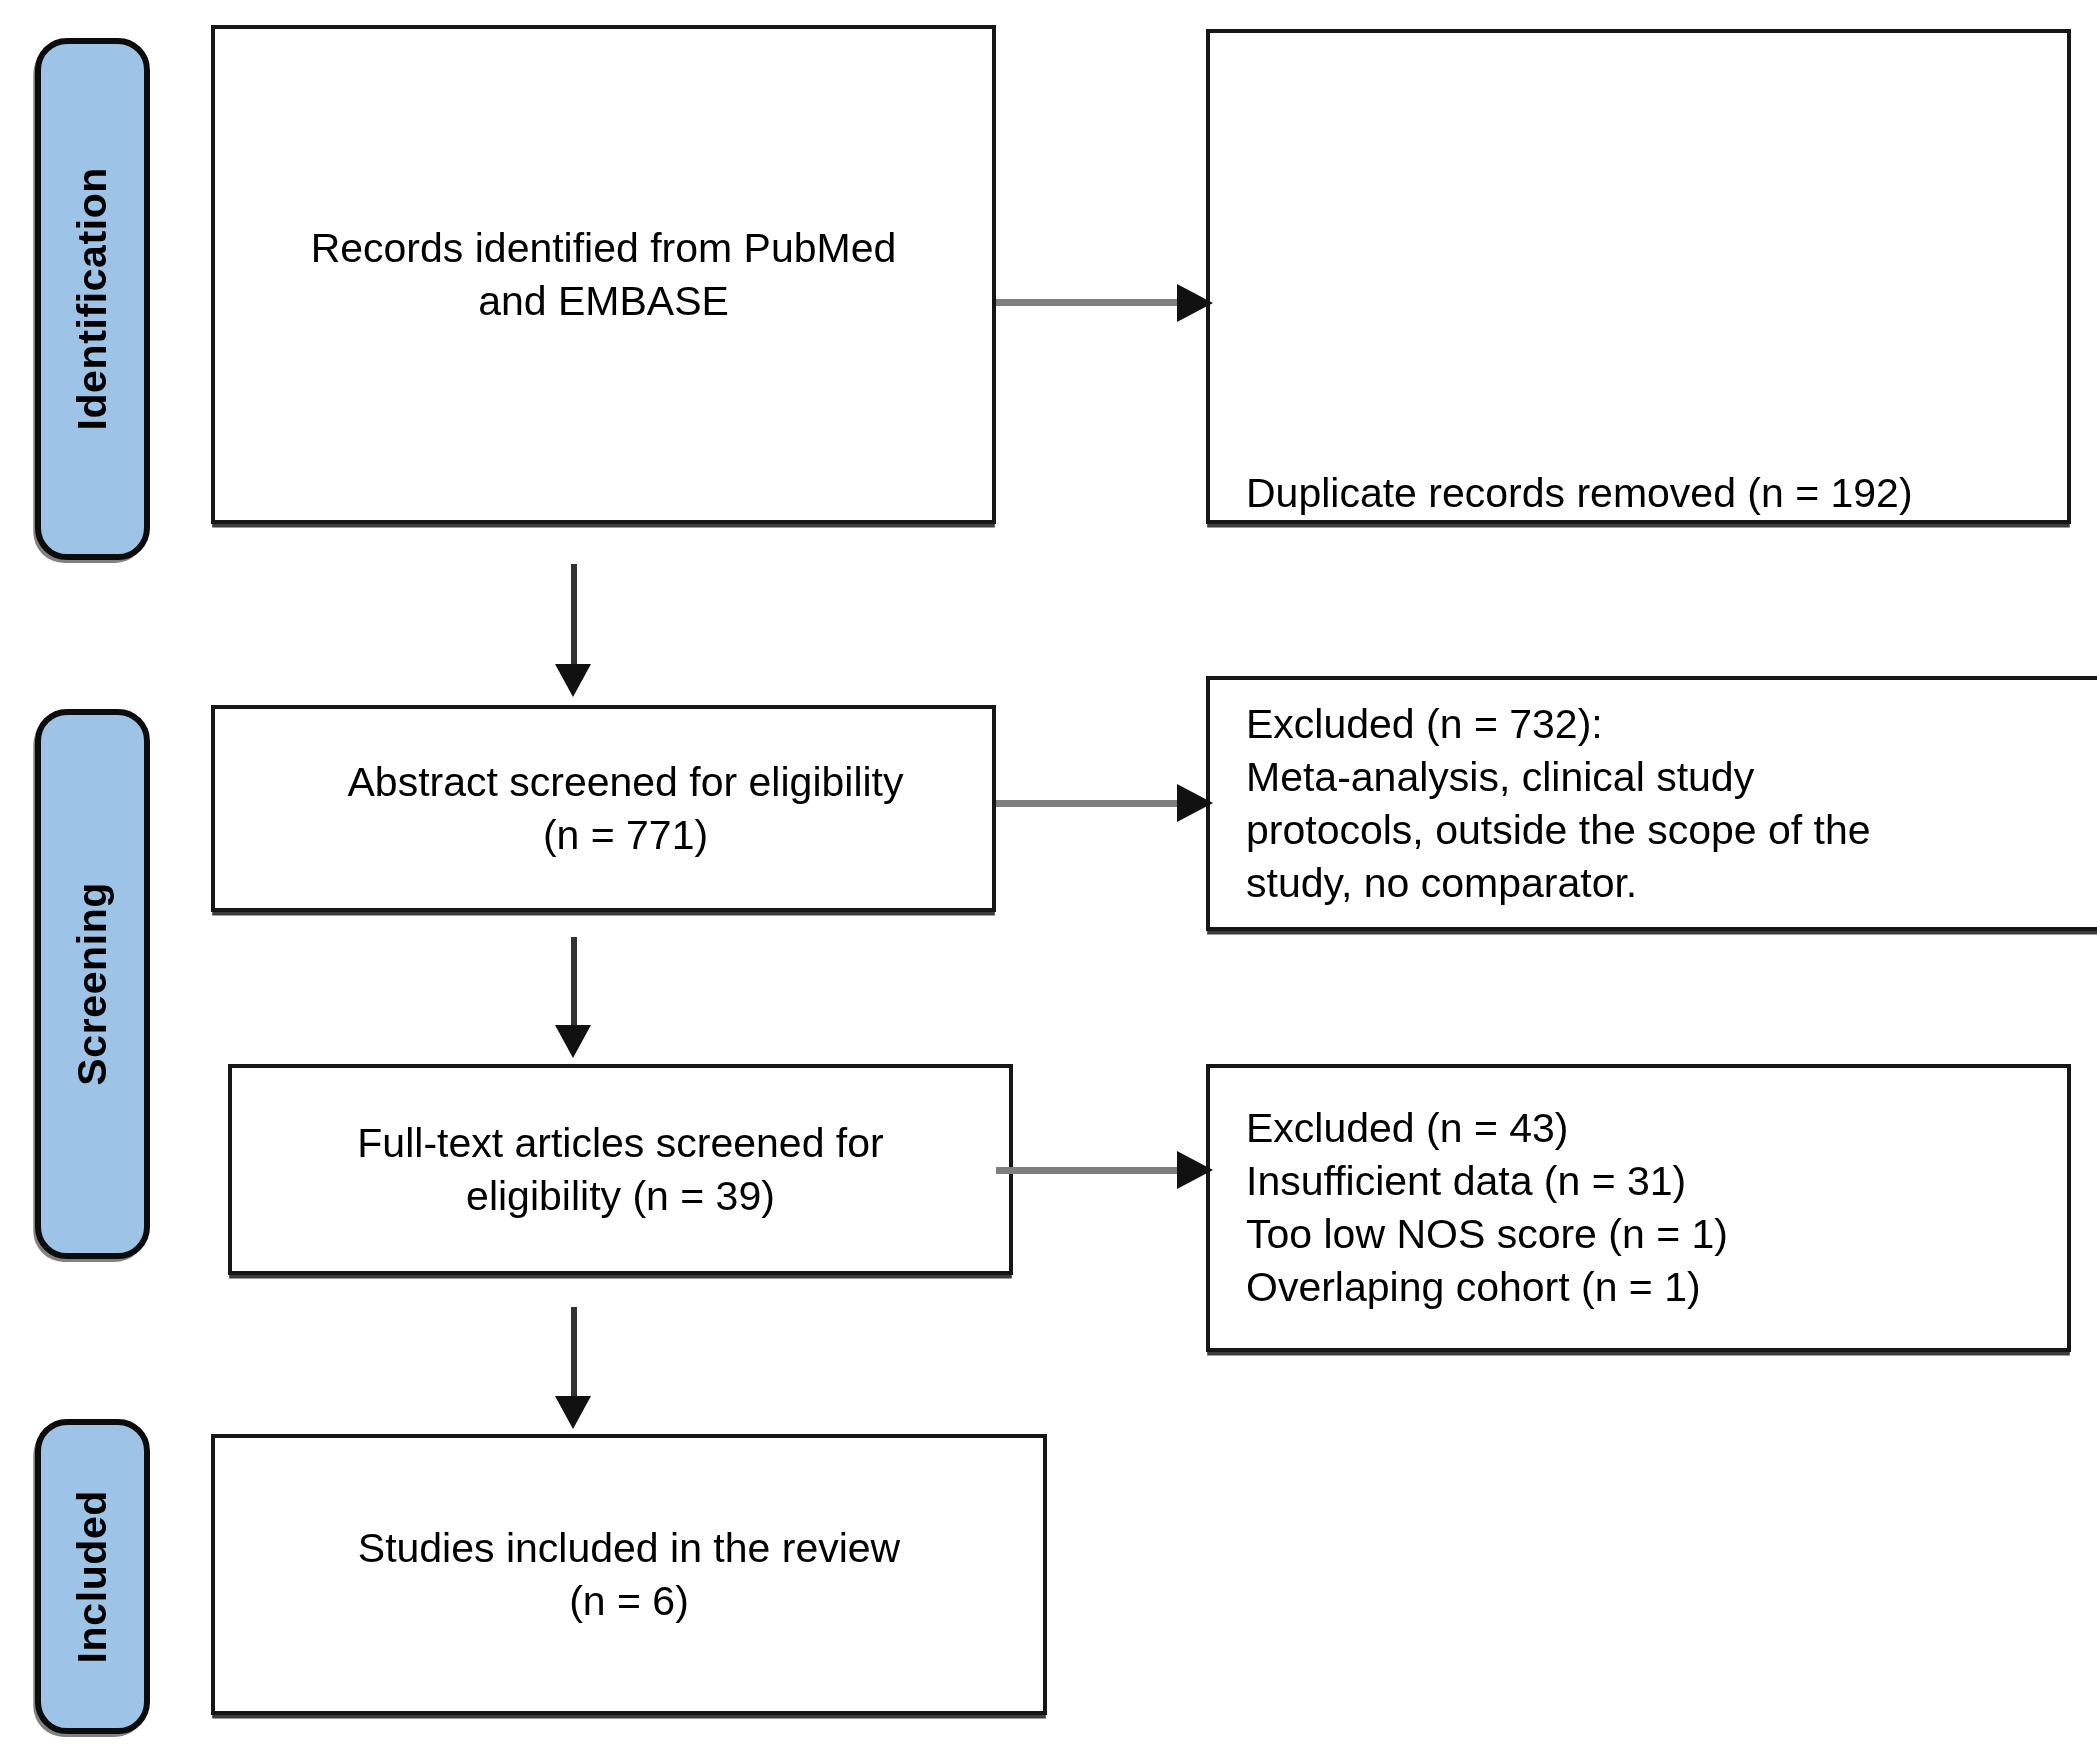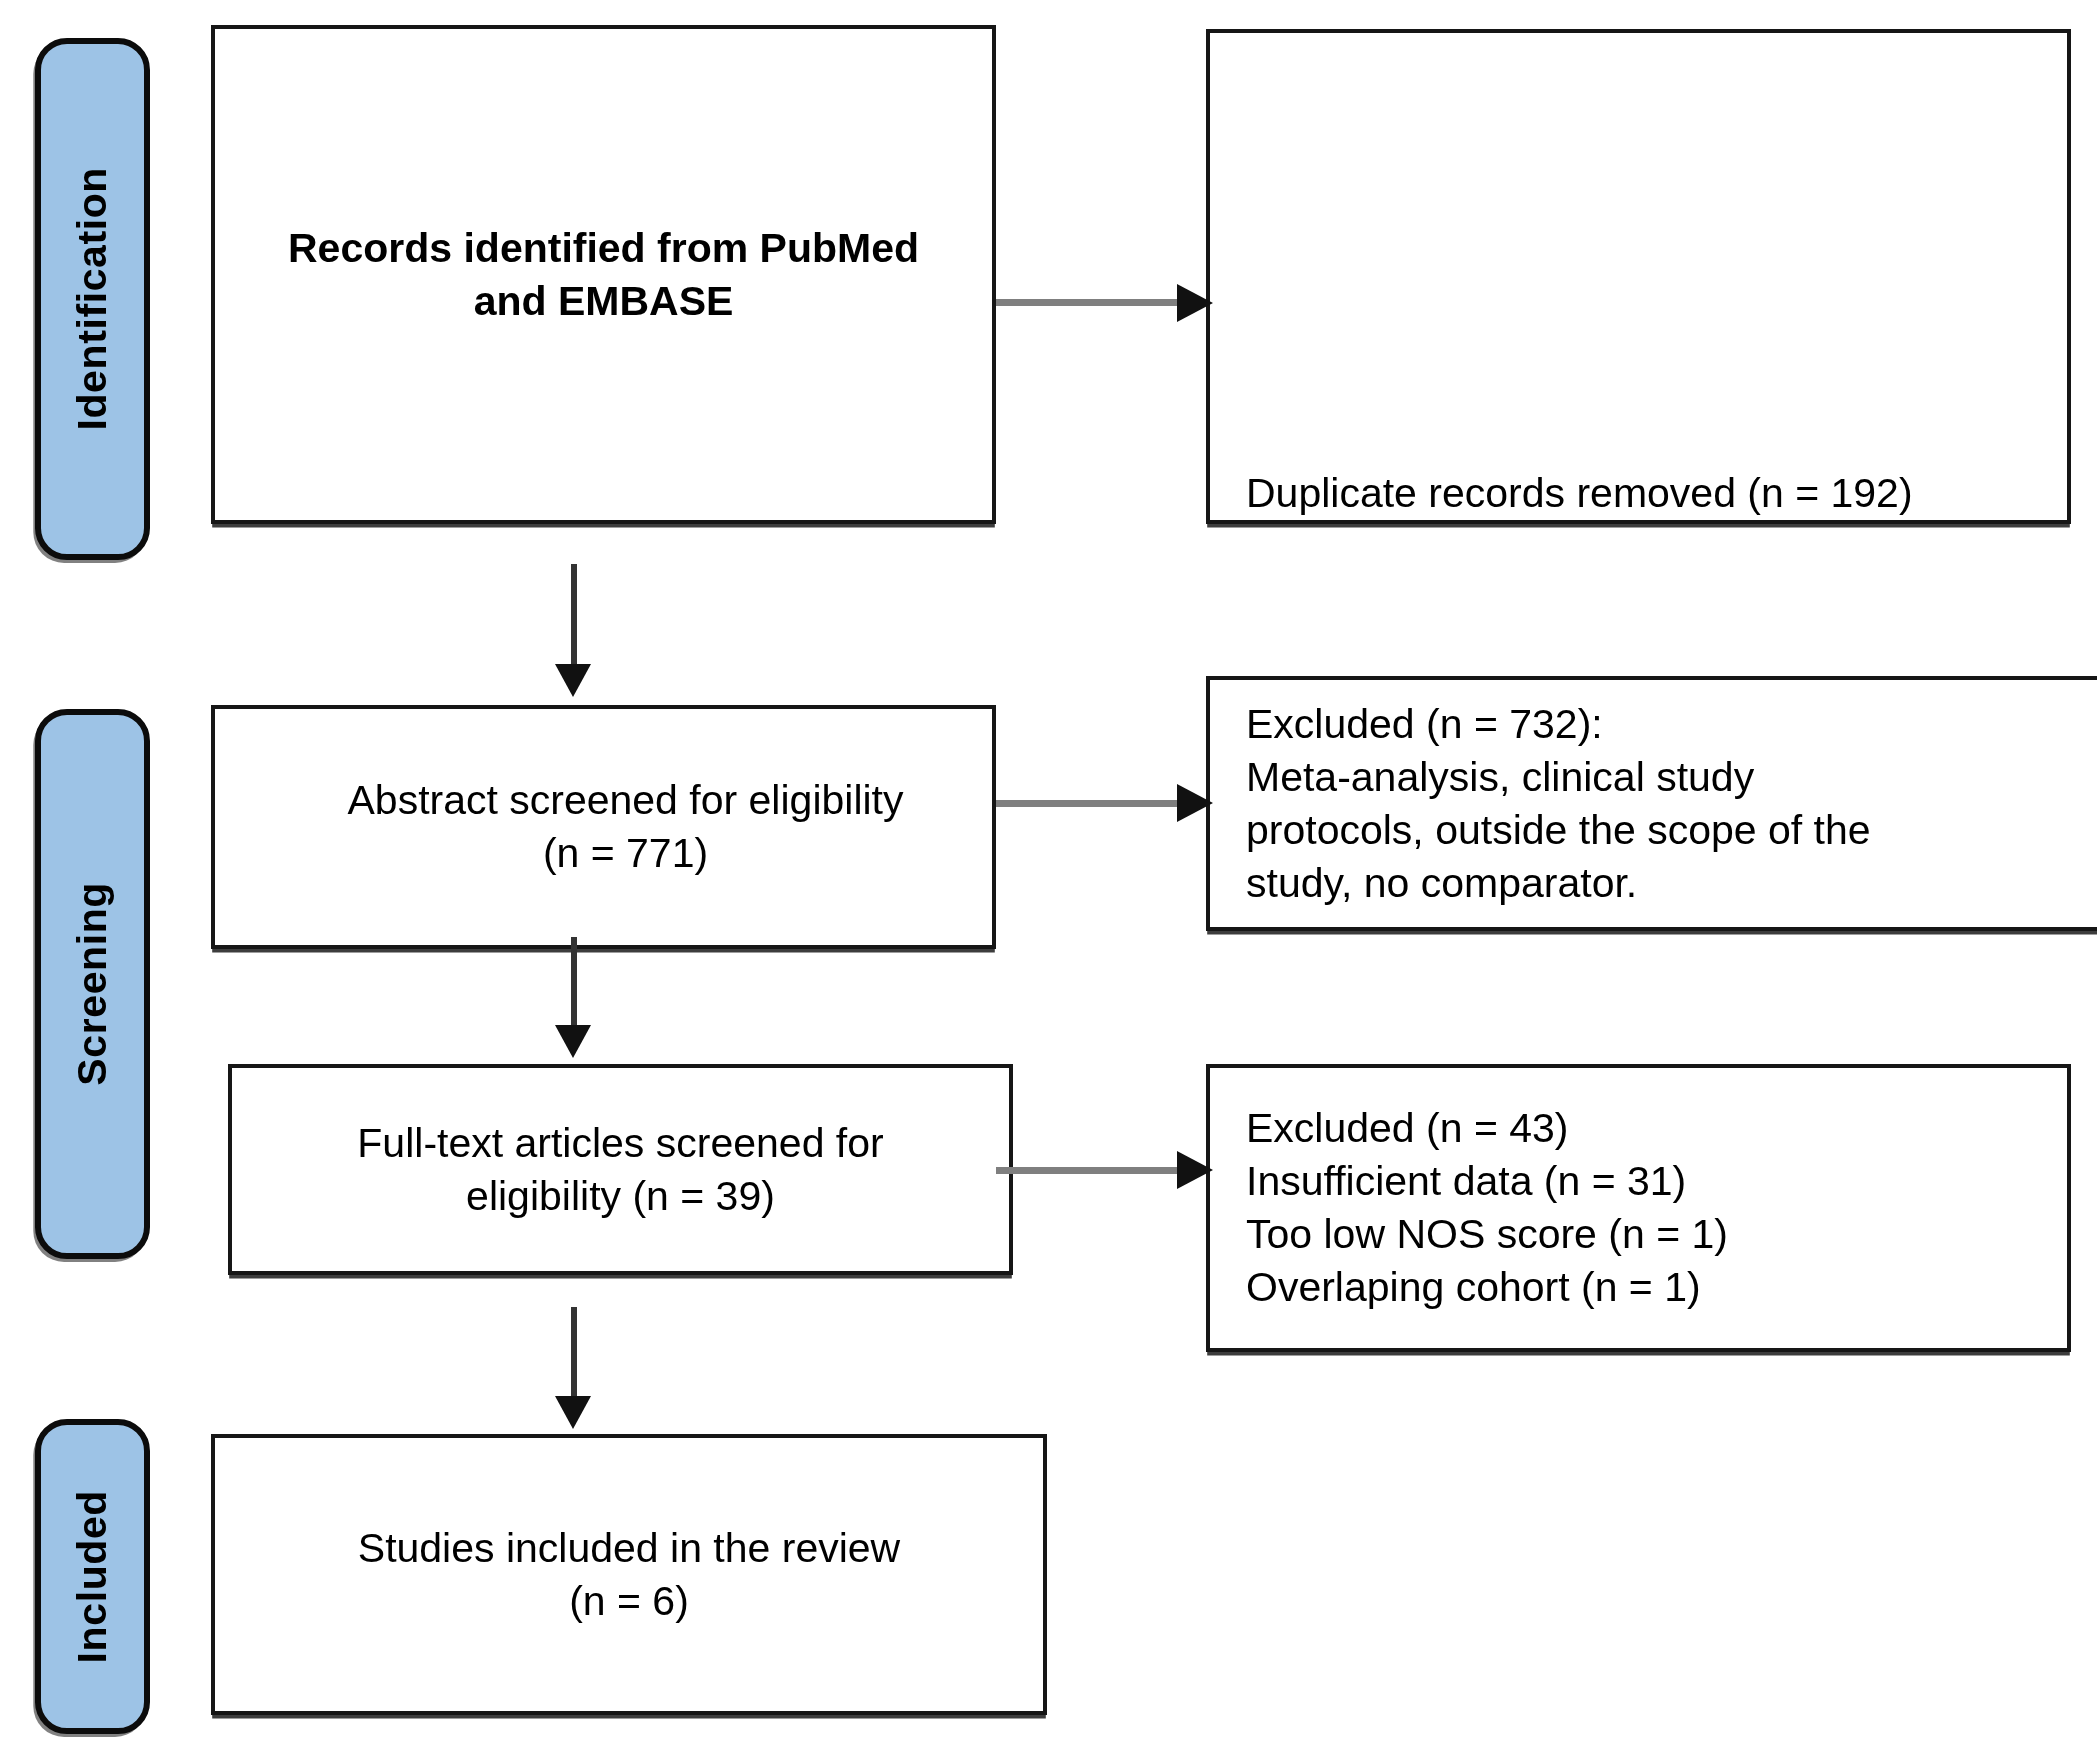--- a/index.html
+++ b/index.html
@@ -89,28 +89,28 @@
 <div class="stage" style="top:38px; height:522px;">
   <span class="stage-text">Identification</span>
 </div>
 <div class="stage" style="top:709px; height:550px;">
   <span class="stage-text">Screening</span>
 </div>
 <div class="stage" style="top:1419px; height:315px;">
   <span class="stage-text">Included</span>
 </div>
 
-<div class="pbox mbox" style="left:211px; top:25px; width:785px; height:499px;font-weight:bold;">
+<div class="pbox mbox" style="left:211px; top:25px; width:785px; height:499px;">
   <div>
     <div class="bline">Records identified from PubMed</div>
     <div class="bline">and EMBASE</div>
   </div>
 </div>
 
-<div class="pbox mbox" style="left:211px; top:705px; width:785px; height:244px;padding-left:44px;">
+<div class="pbox mbox" style="left:211px; top:705px; width:785px; height:207px;padding-left:44px;">
   <div>
     <div class="bline">Abstract screened for eligibility</div>
     <div class="bline">(n = 771)</div>
   </div>
 </div>
 
 <div class="pbox mbox" style="left:228px; top:1064px; width:785px; height:211px;">
   <div>
     <div class="bline">Full-text articles screened for</div>
     <div class="bline">eligibility (n = 39)</div>

